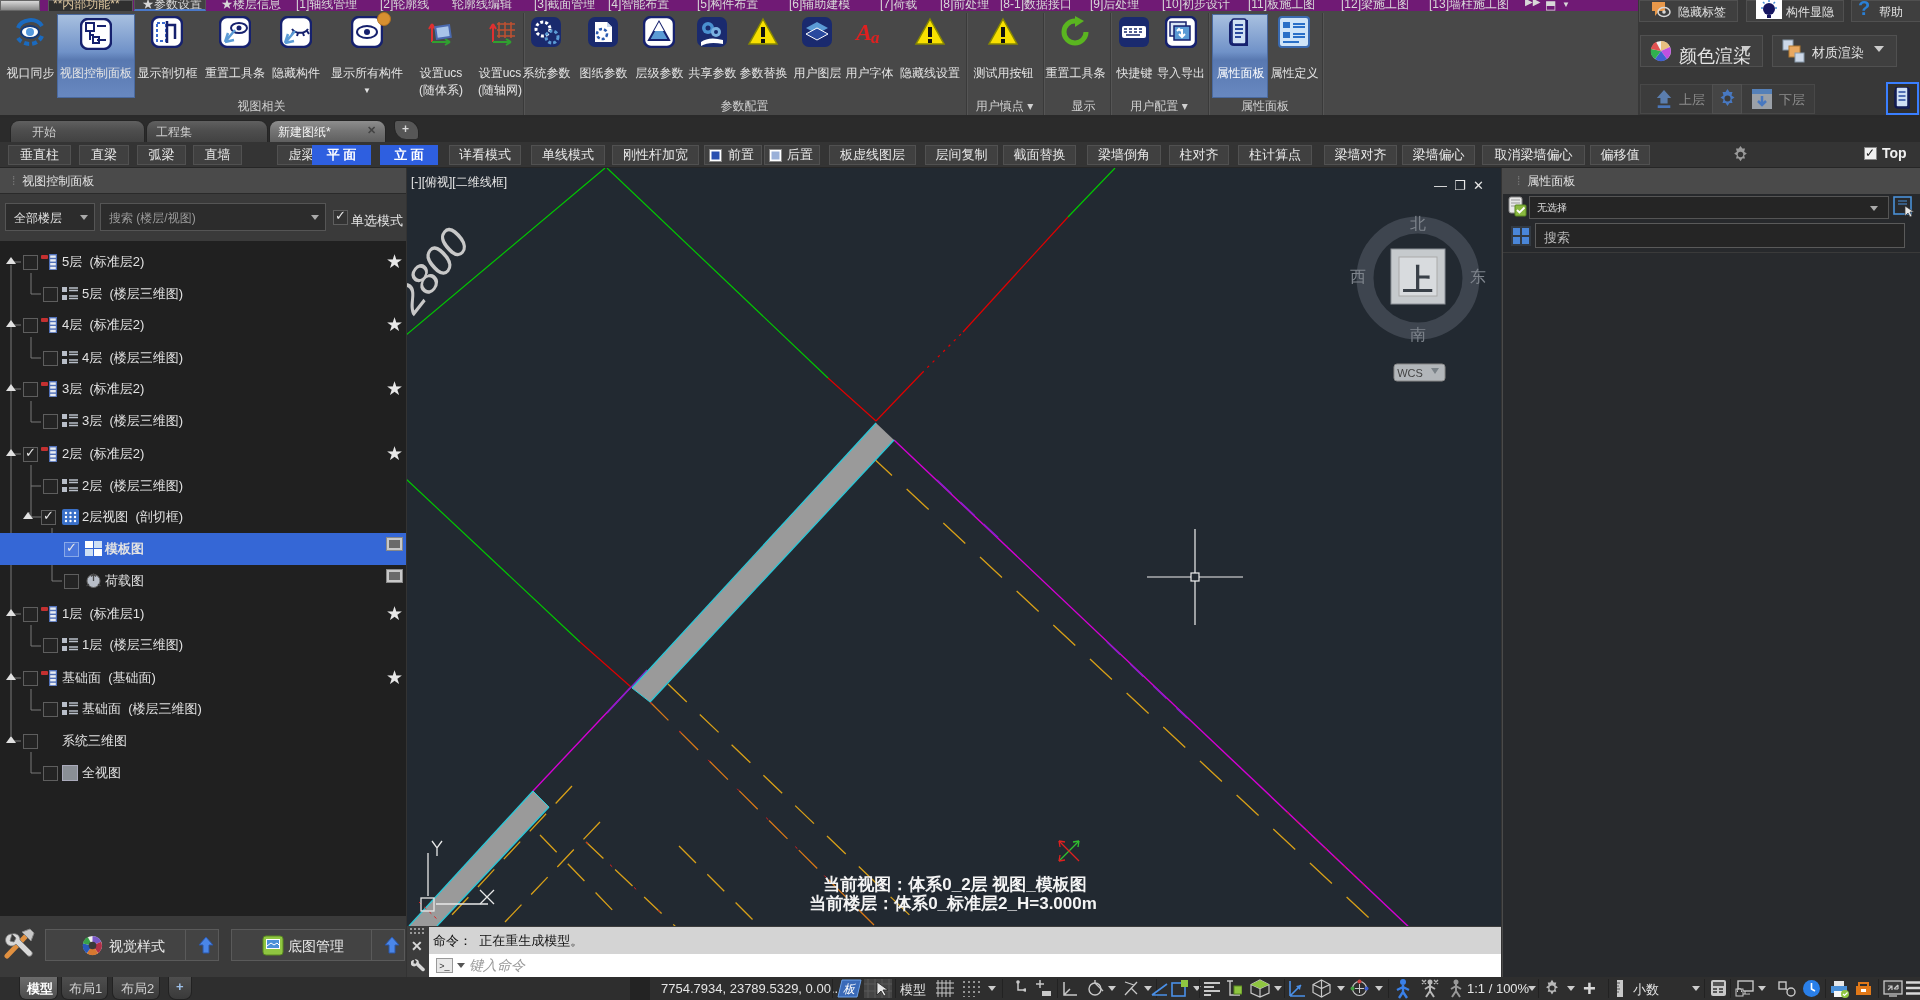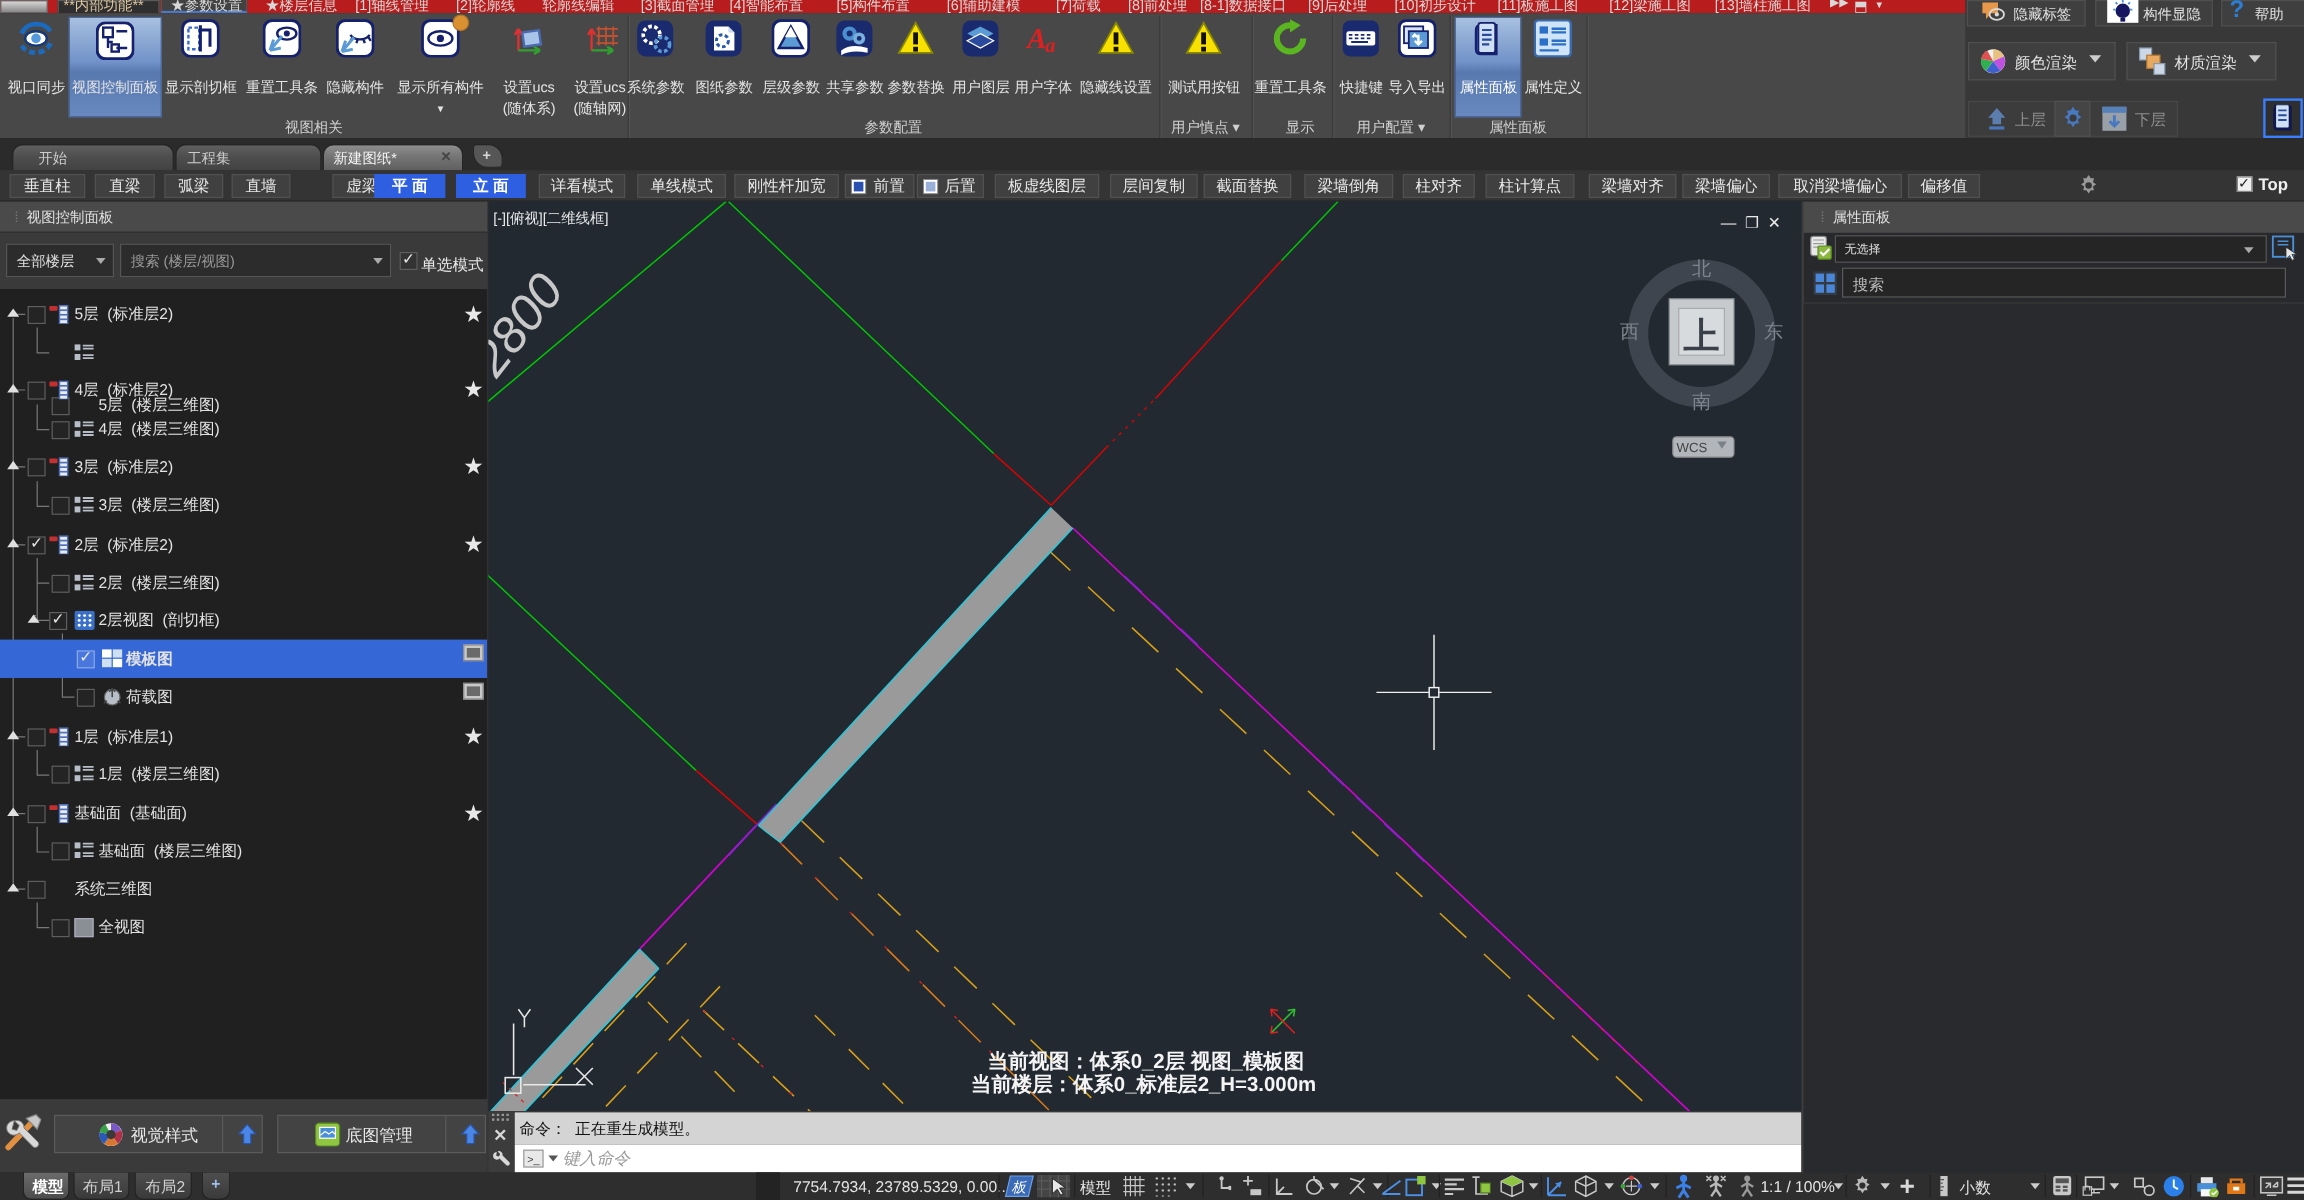--- a/index.html
+++ b/index.html
@@ -1,20 +1,20 @@
 <!DOCTYPE html>
 <html><head>
 <meta charset="utf-8">
 <style>
 * { margin:0; padding:0; box-sizing:border-box; }
 html,body { width:1920px; height:1000px; overflow:hidden; background:#333; font-family:"Liberation Sans",sans-serif; }
 #root { position:absolute; top:0; left:0; width:1920px; height:1000px; }
 .abs { position:absolute; }
 
-#menubar { position:absolute; top:0; left:0; width:1638px; height:11px; background:#b91c1c; overflow:hidden; }
+#menubar { position:absolute; top:0; left:0; width:1638px; height:11px; background:#701a75; overflow:hidden; }
 .mitem { position:absolute; top:-4px; height:15px; font-size:12px; color:#d8d8d8; white-space:nowrap; }
 #menusel { position:absolute; top:0; left:134px; width:72px; height:11px; background:#424242; border-left:1px solid #555; border-right:1px solid #555; border-bottom:2px solid #4a78c8; }
 #menunei { position:absolute; top:0; left:48px; width:85px; height:11px; background:#2f2f2f; border:1px solid #5a5a5a; border-bottom:none; }
 #mgreybtn { position:absolute; top:0; left:0; width:40px; height:11px; background:linear-gradient(#d8d8d8,#888); border:1px solid #666; }
 
 #ribbon { position:absolute; top:11px; left:0; width:1638px; height:104px; background:#484848; }
 #ribbon .glabel { position:absolute; top:87px; height:17px; font-size:12px; color:#d0d0d0; text-align:center; }
 #ribbon .gsep { position:absolute; top:2px; width:2px; height:108px; border-left:1px solid #3a3a3a; border-right:1px solid #555; }
 #ribbon .btxt { position:absolute; font-size:12px; color:#e4e4e4; text-align:center; white-space:nowrap; }
 #ribbon .bico { position:absolute; width:32px; height:32px; top:5px; }
@@ -283,21 +283,21 @@
     <div class="rbtn" style="left:2px;top:35px;width:123px;height:32px;"></div>
     <div class="rbtn" style="left:134px;top:35px;width:125px;height:32px;"></div>
     <svg class="abs" style="left:12px;top:40px;width:22px;height:22px;" viewBox="0 0 22 22">
         <circle cx="11" cy="11" r="10" fill="#f0f0f0"></circle>
         <path d="M11 11 L11 1 A10 10 0 0 1 20 7 Z" fill="#e8c080"></path>
         <path d="M11 11 L20 7 A10 10 0 0 1 17 19 Z" fill="#c050e0"></path>
         <path d="M11 11 L17 19 A10 10 0 0 1 5 19 Z" fill="#4060d0"></path>
         <path d="M11 11 L5 19 A10 10 0 0 1 1 9 Z" fill="#30b050"></path>
         <path d="M11 11 L1 9 A10 10 0 0 1 6 2 Z" fill="#e05050"></path>
       </svg>
-    <div class="abs" style="left:41px;top:44px;font-size:13px;color:#e4e4e4;">颜色渲染</div>
+    <div class="abs" style="left:41px;top:44px;font-size:18px;color:#e4e4e4;">颜色渲染</div>
     <div class="abs" style="left:103px;top:46px;width:0;height:0;border-left:5px solid transparent;border-right:5px solid transparent;border-top:6px solid #ccc;"></div>
     <svg class="abs" style="left:144px;top:39px;width:24px;height:24px;" viewBox="0 0 24 24">
         <rect x="1" y="1" width="10" height="10" fill="#ccd8e8" stroke="#8899aa"></rect>
         <rect x="7" y="7" width="11" height="11" fill="#e8a860" stroke="#b07830"></rect>
         <rect x="13" y="14" width="9" height="9" fill="#ccd8e8" stroke="#8899aa"></rect>
       </svg>
     <div class="abs" style="left:174px;top:44px;font-size:13px;color:#e4e4e4;">材质渲染</div>
     <div class="abs" style="left:236px;top:46px;width:0;height:0;border-left:5px solid transparent;border-right:5px solid transparent;border-top:6px solid #ccc;"></div>
 
     <div class="rbtn" style="left:2px;top:84px;width:175px;height:30px;background:#3c3c3c;border-color:#484848;"></div>
@@ -401,21 +401,21 @@
           <path d="M52 287 V340 h10 M52 308 h10"></path>
         </g>
       </svg>
 
       <div class="trow" style="top:5px;">
           <div class="exp" style="left:6px;"></div>
           <div class="cbx" style="left:23px;"></div>
           <div class="txt" style="left:62px;">5层&nbsp;&nbsp;(标准层2)</div>
           <div class="star">★</div>
         </div>
-      <div class="trow" style="top:37px;margin-top:44px;">
+      <div class="trow" style="top:37px;">
           <div class="cbx" style="left:43px;"></div>
           <div class="txt" style="left:82px;">5层&nbsp;&nbsp;(楼层三维图)</div>
         </div>
       <div class="trow" style="top:68px;">
           <div class="exp" style="left:6px;"></div>
           <div class="cbx" style="left:23px;"></div>
           <div class="txt" style="left:62px;">4层&nbsp;&nbsp;(标准层2)</div>
           <div class="star">★</div>
         </div>
       <div class="trow" style="top:101px;">

